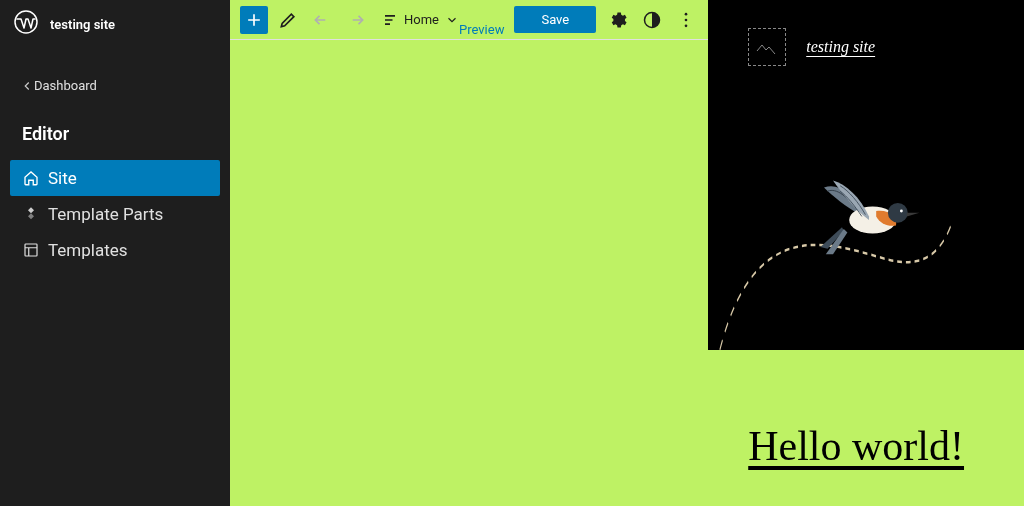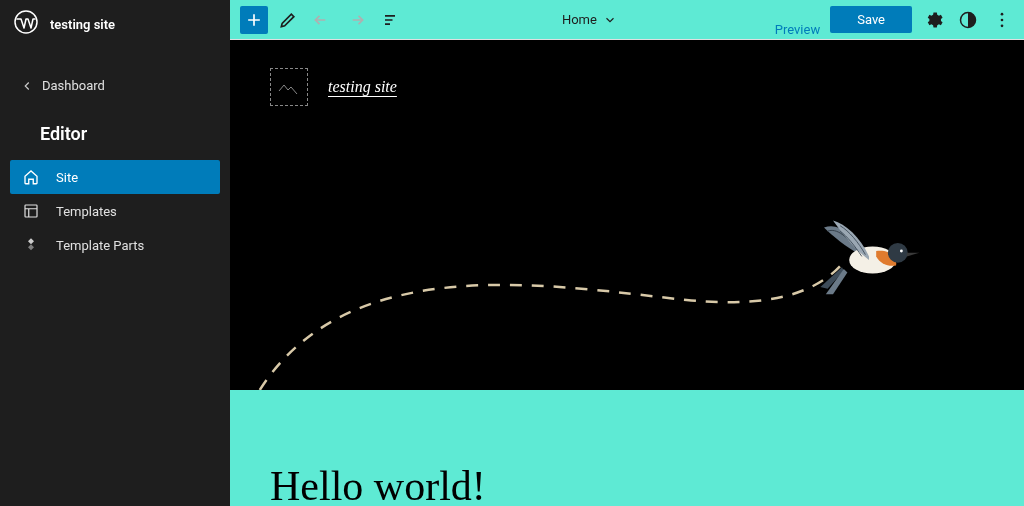--- a/index.html
+++ b/index.html
@@ -4,30 +4,30 @@
 <style>
   * { box-sizing: border-box; margin: 0; padding: 0; }
   html, body { width: 1024px; height: 506px; font-family: -apple-system, BlinkMacSystemFont, "Segoe UI", Roboto, sans-serif; overflow: hidden; }
   .app { display: flex; width: 100%; height: 100%; }
 
   
   .sidebar { width: 230px; background: #1e1e1e; color: #fff; display: flex; flex-direction: column; }
   .sidebar-header { display: flex; align-items: center; padding: 10px 16px 14px 14px; gap: 12px; }
   .wp-logo { width: 24px; height: 24px; }
   .site-name { font-size: 13px; font-weight: 600; }
-  .back-row { display: flex; align-items: center; gap: 8px; padding: 8px 16px 8px 20px; font-size: 13px; color: #e0e0e0; margin-top: 18px; cursor: pointer; }
+  .back-row { display: flex; align-items: center; padding: 8px 16px 8px 20px; font-size: 13px; color: #e0e0e0; margin-top: 18px; cursor: pointer; }
   .back-row svg { width: 14px; height: 14px; }
-  .editor-title { font-size: 18px; font-weight: 600; padding: 22px 25px 16px 22px; margin-left: 18px; }
+  .editor-title { font-size: 18px; font-weight: 600; padding: 22px 25px 16px 22px; }
   .nav { list-style: none; padding: 0 10px; }
-  .nav-item { display: flex; align-items: center; gap: 16px; padding: 8px 12px; font-size: 13px; border-radius: 2px; cursor: pointer; color: #e0e0e0; }
+  .nav-item { display: flex; align-items: center; gap: 8px; padding: 8px 12px; font-size: 17px; border-radius: 2px; cursor: pointer; color: #e0e0e0; }
   .nav-item.active { background: #007cba; color: #fff; }
   .nav-item svg { width: 18px; height: 18px; flex-shrink: 0; }
 
   
-  .main { flex: 1; display: flex; flex-direction: column; background: #5eead4; }
+  .main { flex: 1; display: flex; background: #bef264; }
 
   
   .toolbar { height: 40px; display: flex; align-items: center; padding: 0 10px; border-bottom: 1px solid #e0e0e0; }
   .toolbar-left { display: flex; align-items: center; gap: 6px; }
   .tb-btn { width: 28px; height: 28px; display: flex; align-items: center; justify-content: center; border-radius: 2px; cursor: pointer; }
   .tb-btn.add { background: #007cba; color: #fff; }
   .tb-btn svg { width: 20px; height: 20px; }
   .tb-btn.dim { color: #b0b0b0; cursor: default; }
   .tb-btn.norm { color: #1e1e1e; }
   .toolbar-center { flex: 1; display: flex; align-items: center; justify-content: center; gap: 6px; font-size: 13px; color: #1e1e1e; cursor: pointer; }
@@ -84,32 +84,32 @@
     <div class="editor-title">Editor</div>
 
     <ul class="nav">
       <li class="nav-item active">
         <svg viewBox="0 0 24 24" fill="none" stroke="currentColor" stroke-width="1.8">
             <path d="M4 11l8-7 8 7v9a1 1 0 0 1-1 1h-4v-6h-6v6H5a1 1 0 0 1-1-1v-9z"></path>
           </svg>
         <span>Site</span>
       </li>
       <li class="nav-item">
+        <svg viewBox="0 0 24 24" fill="currentColor">
+            <path d="M12 3l4 4-4 4-4-4 4-4z" opacity="0.9"></path>
+            <path d="M12 11l4 4-4 4-4-4 4-4z" opacity="0.5"></path>
+          </svg>
+        <span>Template Parts</span>
+      </li>
+      <li class="nav-item">
         <svg viewBox="0 0 24 24" fill="none" stroke="currentColor" stroke-width="1.6">
             <rect x="4" y="4" width="16" height="16" rx="1"></rect>
             <path d="M4 9h16M9 9v11"></path>
           </svg>
         <span>Templates</span>
-      </li>
-      <li class="nav-item">
-        <svg viewBox="0 0 24 24" fill="currentColor">
-            <path d="M12 3l4 4-4 4-4-4 4-4z" opacity="0.9"></path>
-            <path d="M12 11l4 4-4 4-4-4 4-4z" opacity="0.5"></path>
-          </svg>
-        <span>Template Parts</span>
       </li>
     </ul>
   </aside>
 
   <div class="main">
 
     <div class="toolbar">
       <div class="toolbar-left">
         <div class="tb-btn add">
           <svg viewBox="0 0 24 24" stroke="#fff" stroke-width="2" fill="none">

